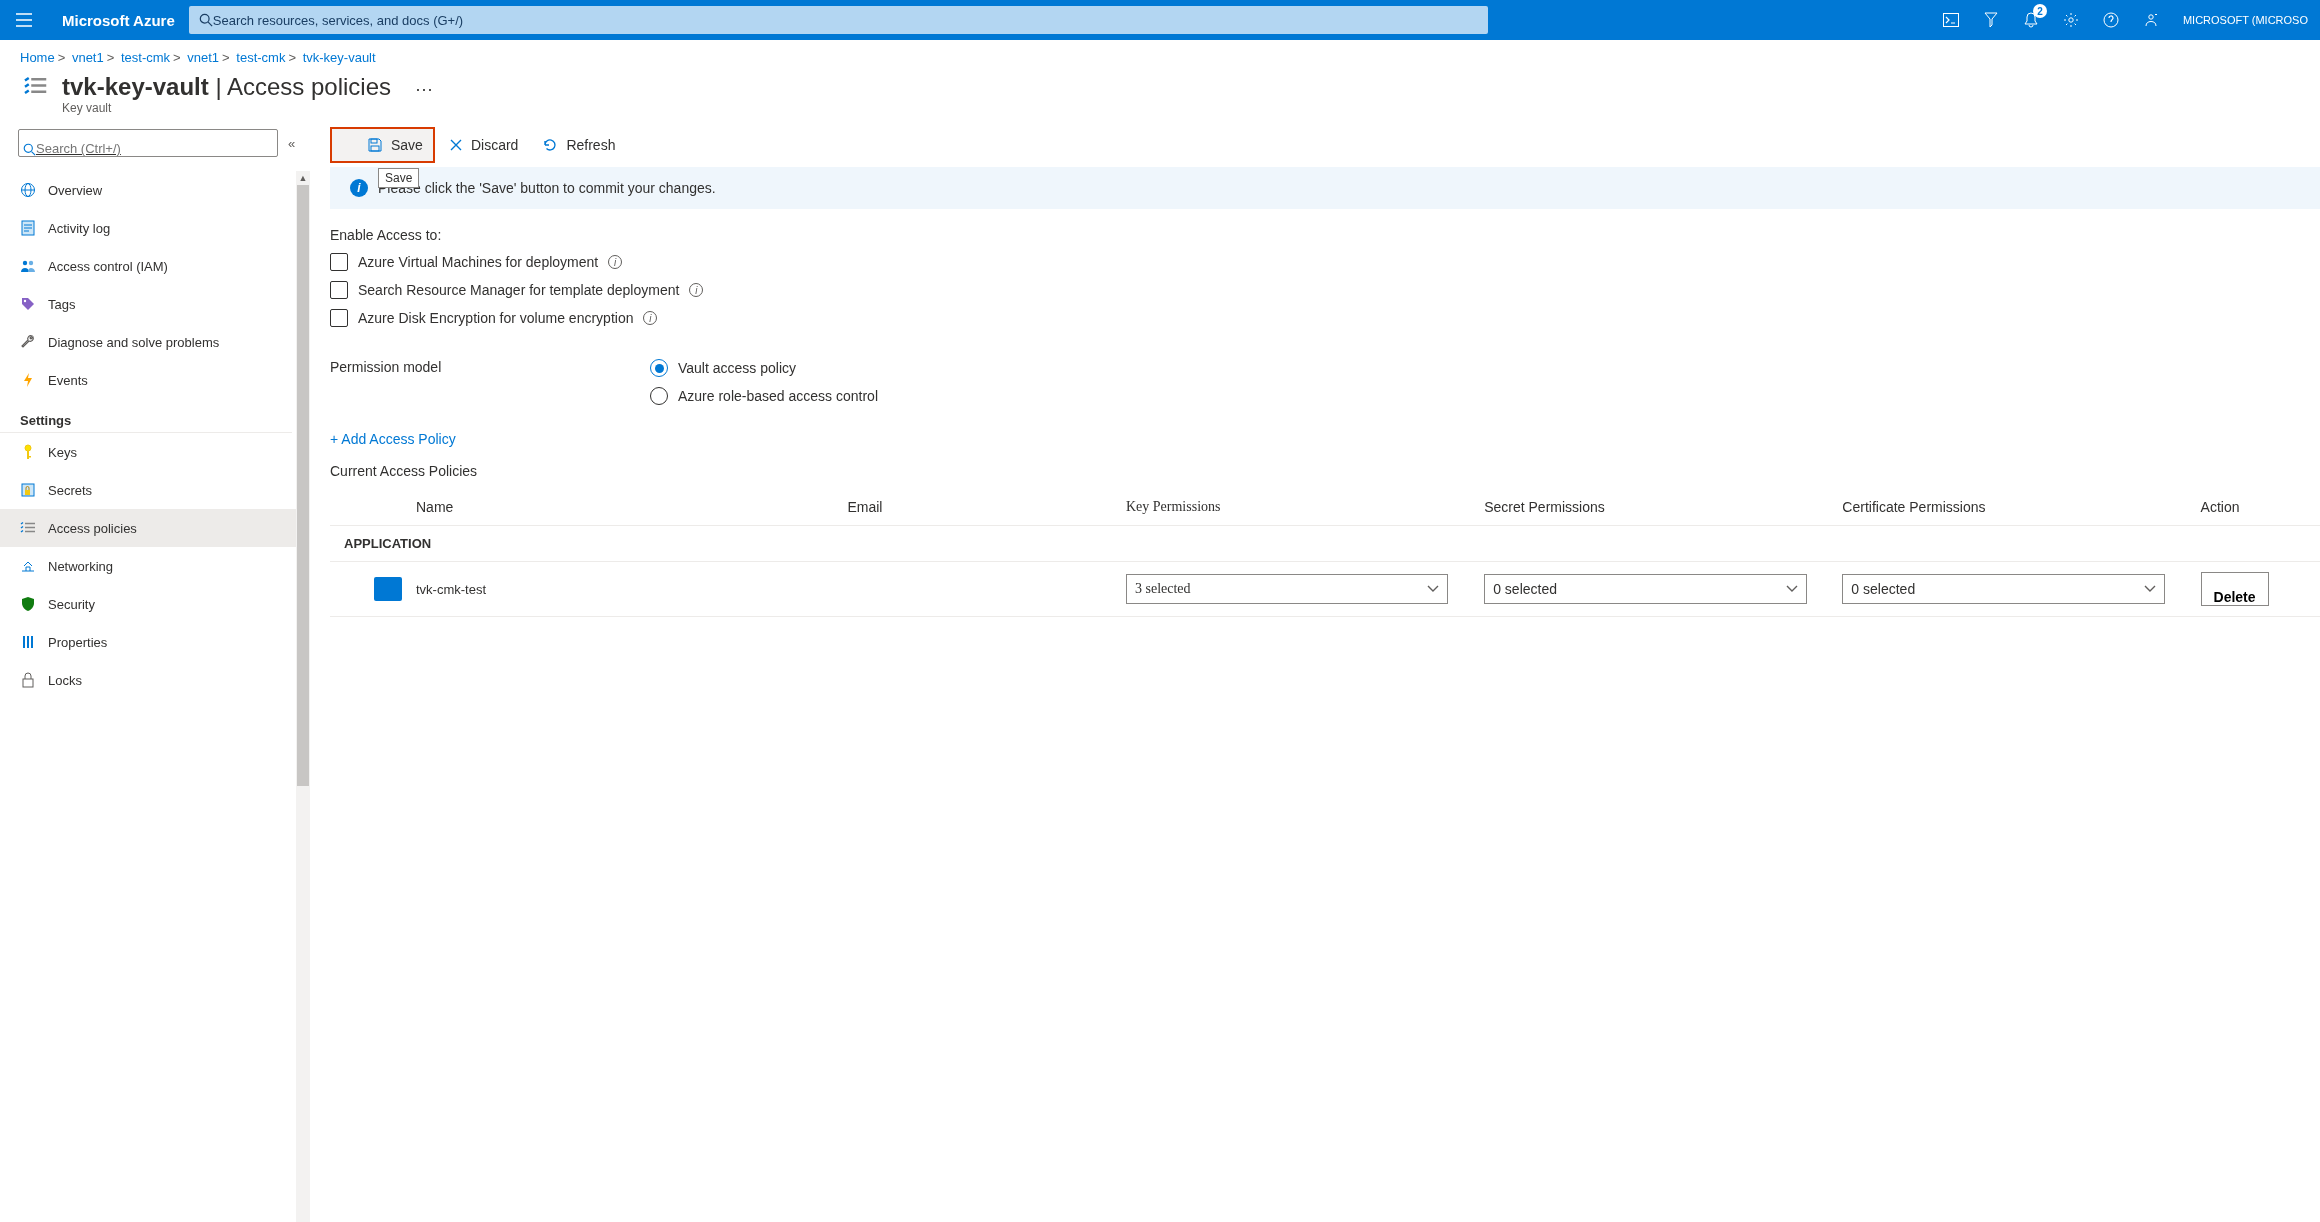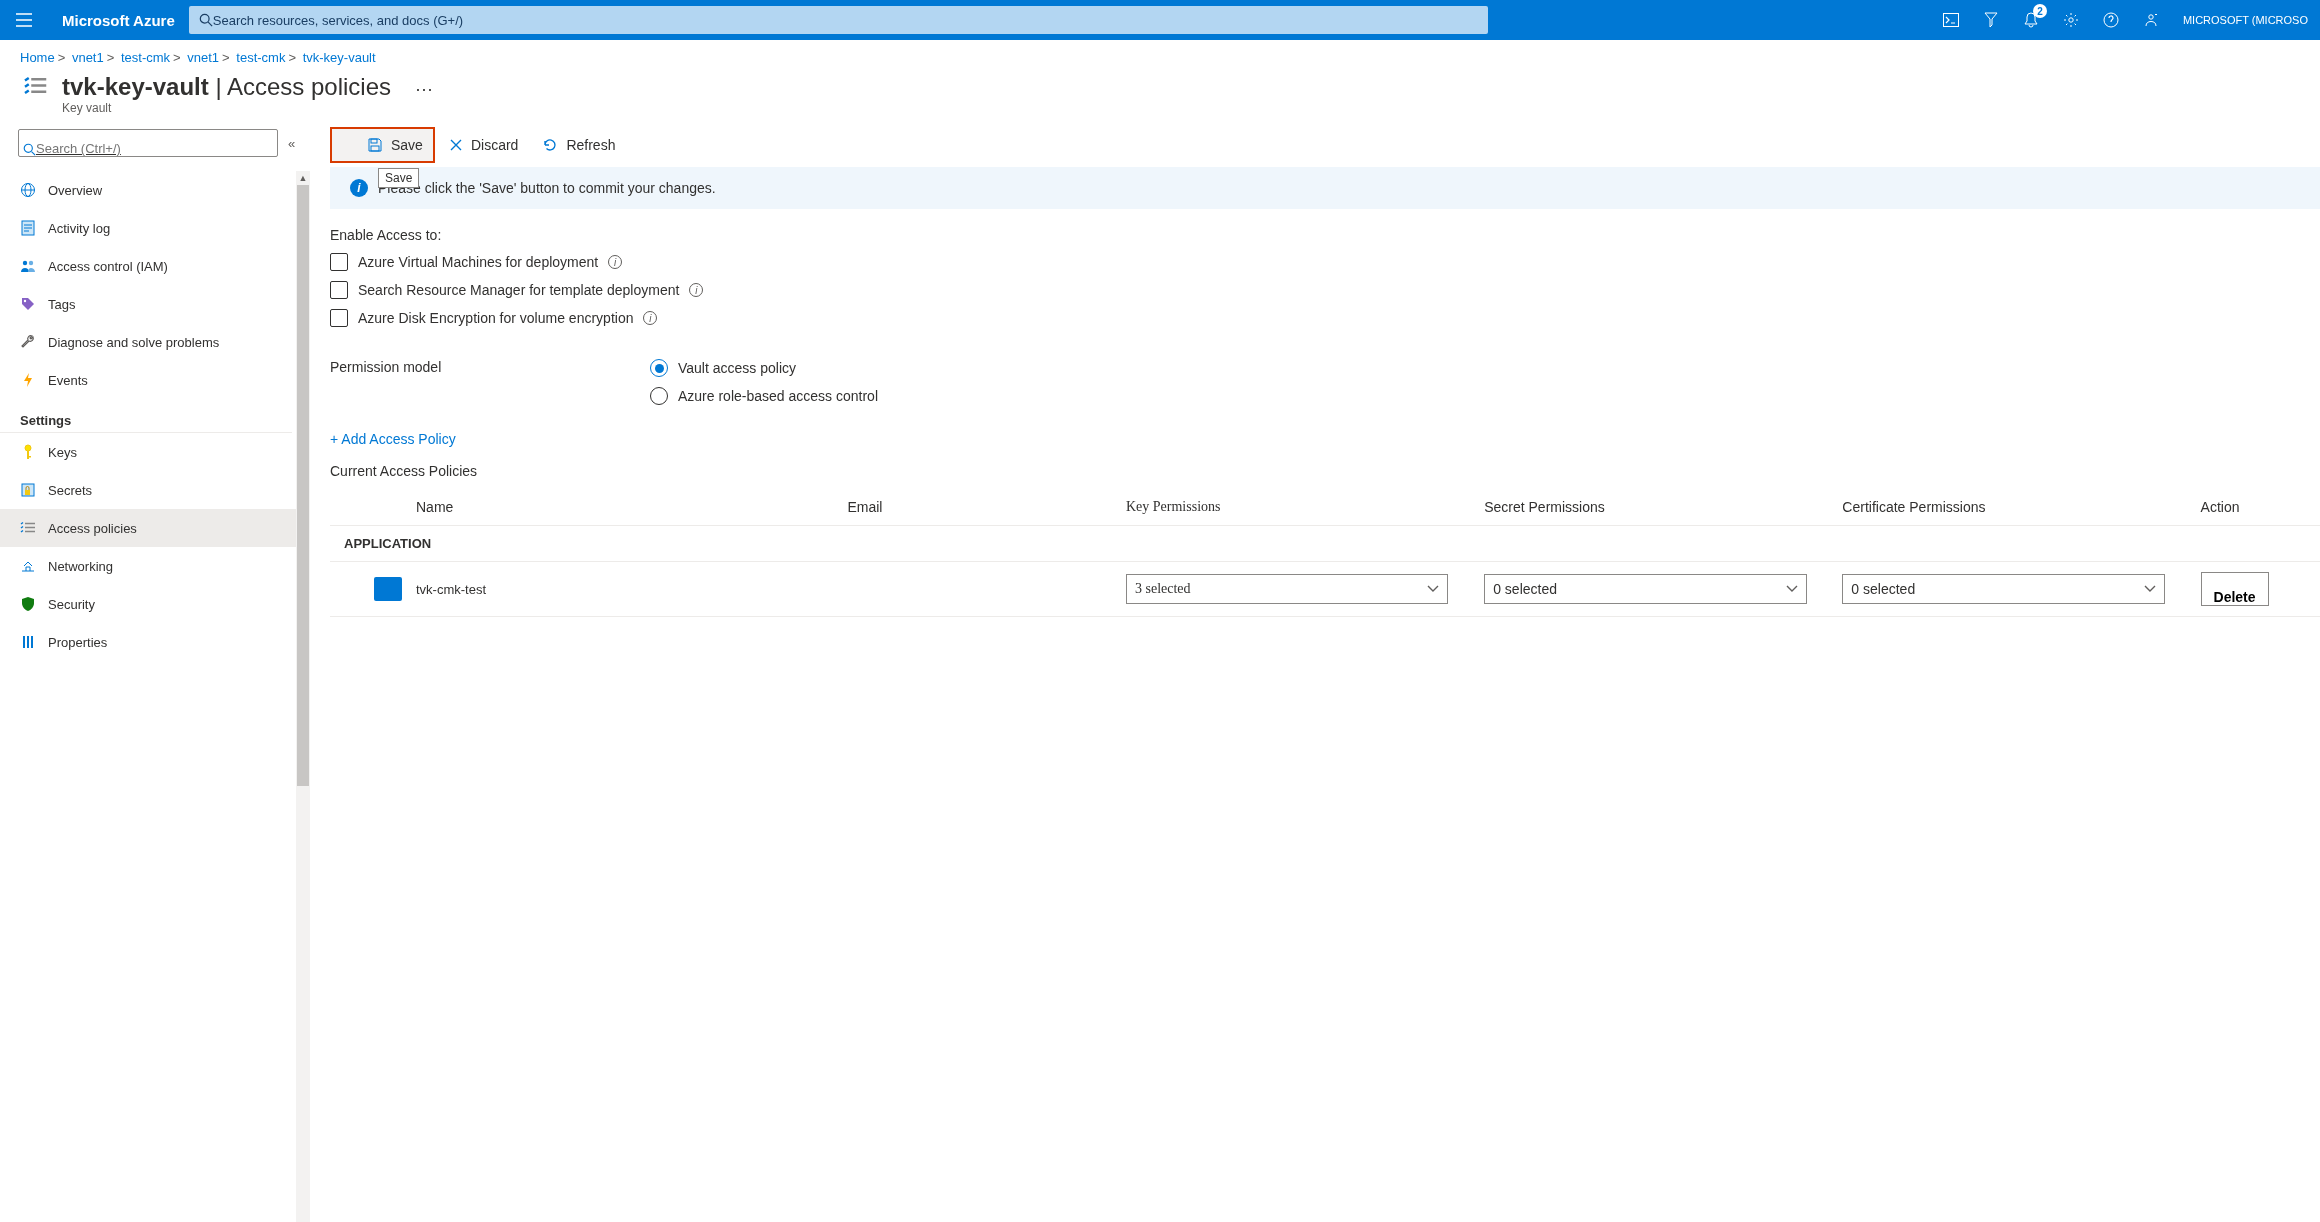--- a/index.html
+++ b/index.html
@@ -300,20 +300,29 @@
         </div>
       <div class="sb-item">
           <span class="ico">
             <svg width="14" height="16" viewBox="0 0 14 16">
               <rect x="2" y="2" width="2" height="12" fill="#0078d4"></rect>
               <rect x="6" y="2" width="2" height="12" fill="#0078d4"></rect>
               <rect x="10" y="2" width="2" height="12" fill="#0078d4"></rect>
             </svg>
           </span>
           <span>Properties</span>
+        </div>
+      <div class="sb-item">
+          <span class="ico">
+            <svg width="14" height="16" viewBox="0 0 14 16">
+              <rect x="2" y="7" width="10" height="8" stroke="#605e5c" fill="none"></rect>
+              <path d="M4 7V4a3 3 0 0 1 6 0v3" stroke="#605e5c" fill="none"></path>
+            </svg>
+          </span>
+          <span>Locks</span>
         </div>
 
       <div class="sb-scrollbar">
         <div class="sb-up">▲</div>
         <div class="sb-thumb"></div>
 
       </div>
     </div>
   </div>
 

